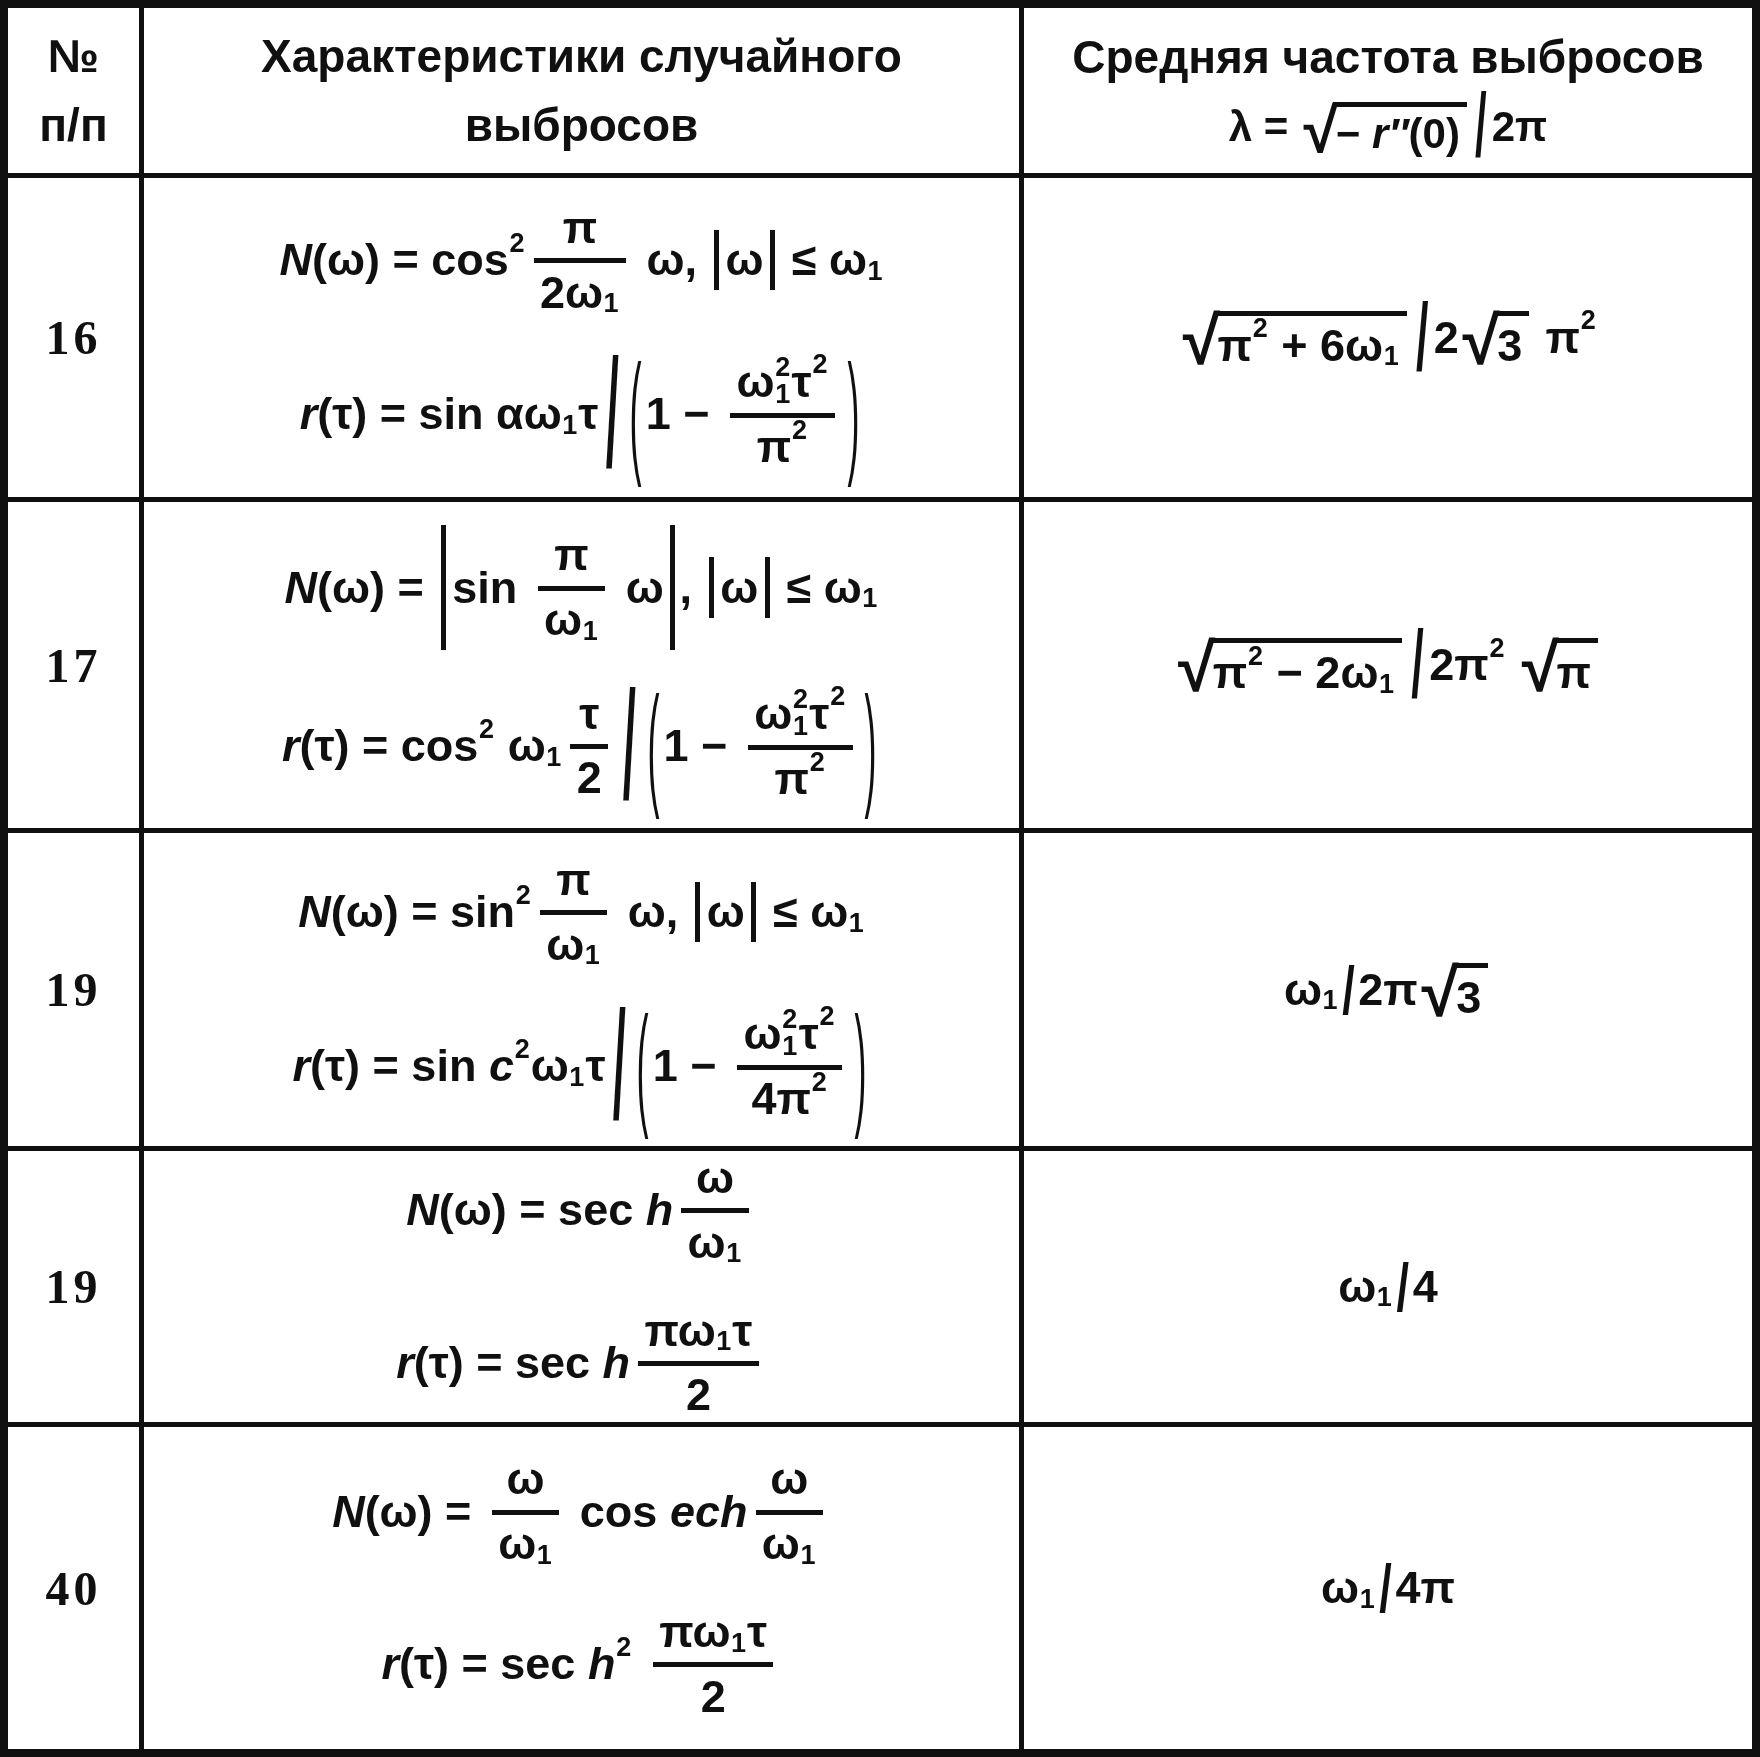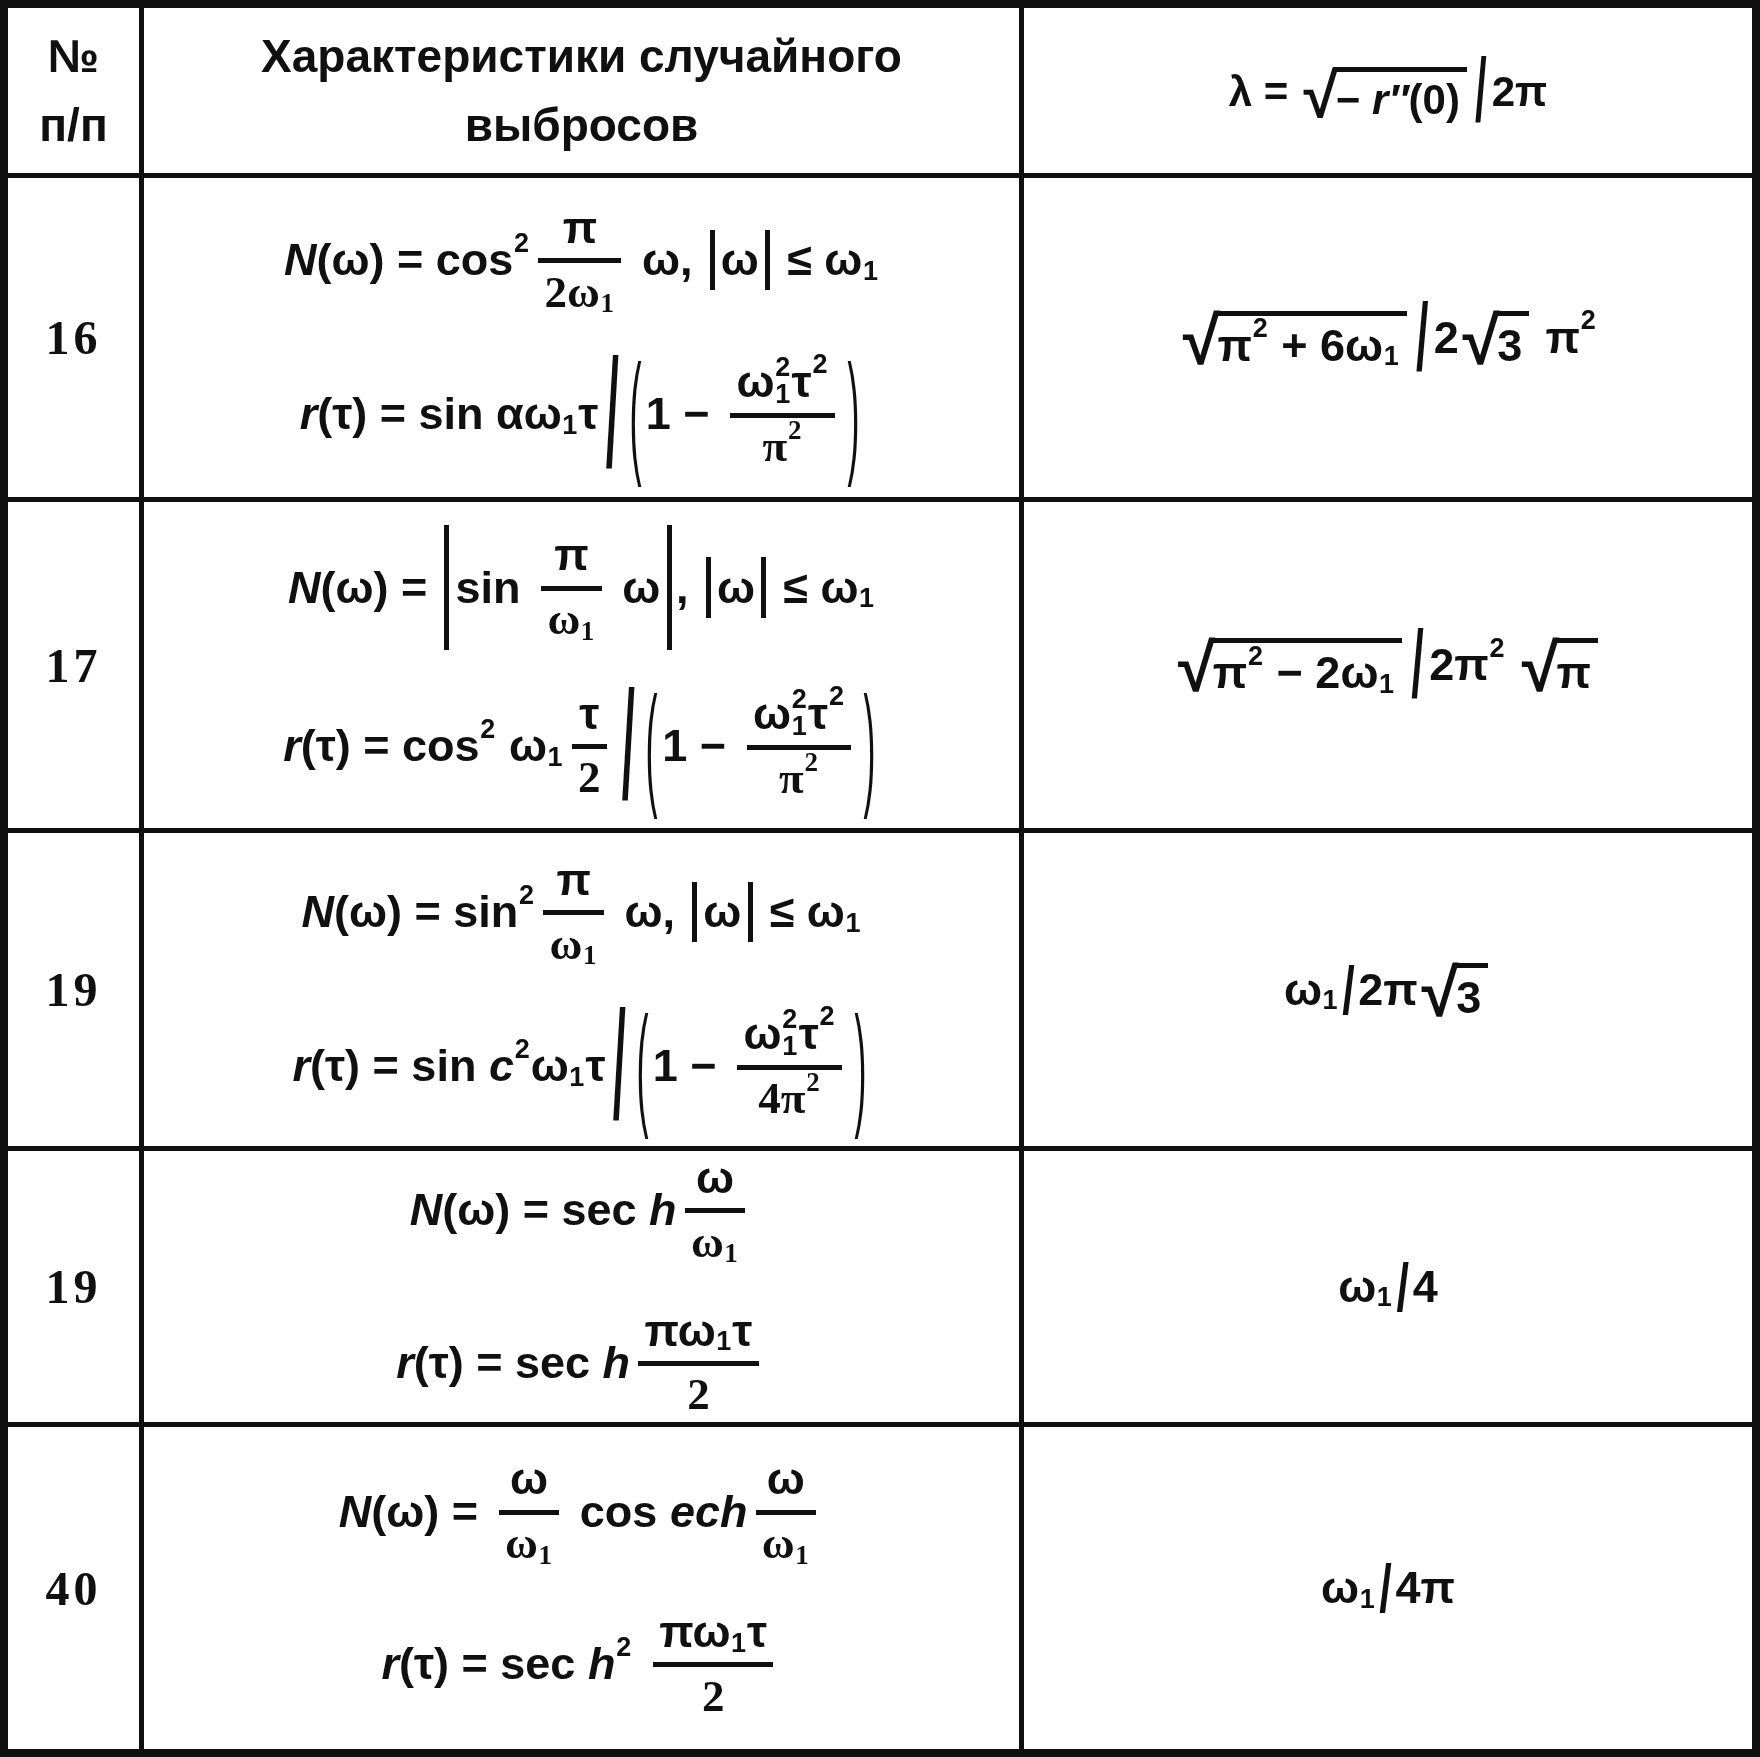--- a/index.html
+++ b/index.html
@@ -59,21 +59,21 @@
   }
   .tk-frac{
     display:inline-flex;flex-direction:column;align-items:stretch;
     margin:0 .18em;text-align:center;
   }
   .fr-num,.fr-den{
     display:flex;align-items:center;justify-content:center;
     padding:0 .14em;line-height:1.15;
   }
   .fr-num{border-bottom:5px solid var(--ink);padding-bottom:.1em;}
-  .fr-den{padding-top:.08em;font-family:Liberation Serif, serif;}
+  .fr-den{padding-top:.08em;}
   .tk-sqrt{display:inline-flex;align-items:flex-end;margin:0 .08em;}
   .sq-sign{font-size:1.5em;line-height:1;font-weight:bold;transform:translateY(.04em);}
   .sq-body{
     display:flex;align-items:center;
     border-top:5px solid var(--ink);
     margin-left:-.13em;
     padding:.08em .16em 0 .08em;
   }
   .tk-slash{display:inline-block;font-weight:bold;}
   .tk-slash.sm{transform:scaleY(1.5);margin:0 .08em;}
@@ -100,20 +100,21 @@
 
     <div class="cell head c1">
       <div class="hline">№</div>
       <div class="hline">п/п</div>
     </div>
     <div class="cell head c2">
       <div class="hline">Характеристики случайного</div>
       <div class="hline">выбросов</div>
     </div>
     <div class="cell head c3">
+      <div class="hline">Средняя частота выбросов</div>
       <div class="fm hdrfm"><span class="tk-txt">λ = </span><span class="tk-sqrt"><span class="sq-sign">√</span><span class="sq-body"><span class="tk-txt">− </span><span class="tk-var">r″</span><span class="tk-txt">(0)</span></span></span><span class="tk-slash md">/</span><span class="tk-txt">2π</span></div>
     </div>
 
     <div class="cell numcell">16</div>
     <div class="cell midcell">
       <div class="fm"><span class="tk-var">N</span><span class="tk-txt">(ω) = cos</span><span class="tk-sup">2</span><span class="tk-frac"><span class="fr-num"><span class="tk-txt">π</span></span><span class="fr-den"><span class="tk-txt">2ω</span><span class="tk-sub">1</span></span></span><span class="tk-txt"> ω, </span><span class="tk-abs"><span class="tk-txt">ω</span></span><span class="tk-txt"> ≤ ω</span><span class="tk-sub">1</span></div>
       <div class="fm"><span class="tk-var">r</span><span class="tk-txt">(τ) = sin αω</span><span class="tk-sub">1</span><span class="tk-txt">τ</span><span class="tk-slash lg">/</span><span class="tk-paren">(</span><span class="tk-txt">1 − </span><span class="tk-frac"><span class="fr-num"><span class="tk-txt">ω</span><span class="tk-ss"><span class="ss-sup">2</span><span class="ss-sub">1</span></span><span class="tk-txt">τ</span><span class="tk-sup">2</span></span><span class="fr-den"><span class="tk-txt">π</span><span class="tk-sup">2</span></span></span><span class="tk-paren">)</span></div>
     </div>
     <div class="cell lamcell c3">
       <div class="fm"><span class="tk-sqrt"><span class="sq-sign">√</span><span class="sq-body"><span class="tk-txt">π</span><span class="tk-sup">2</span><span class="tk-txt"> + 6ω</span><span class="tk-sub">1</span></span></span><span class="tk-slash md">/</span><span class="tk-txt">2</span><span class="tk-sqrt"><span class="sq-sign">√</span><span class="sq-body"><span class="tk-txt">3</span></span></span><span class="tk-txt"> π</span><span class="tk-sup">2</span></div>

